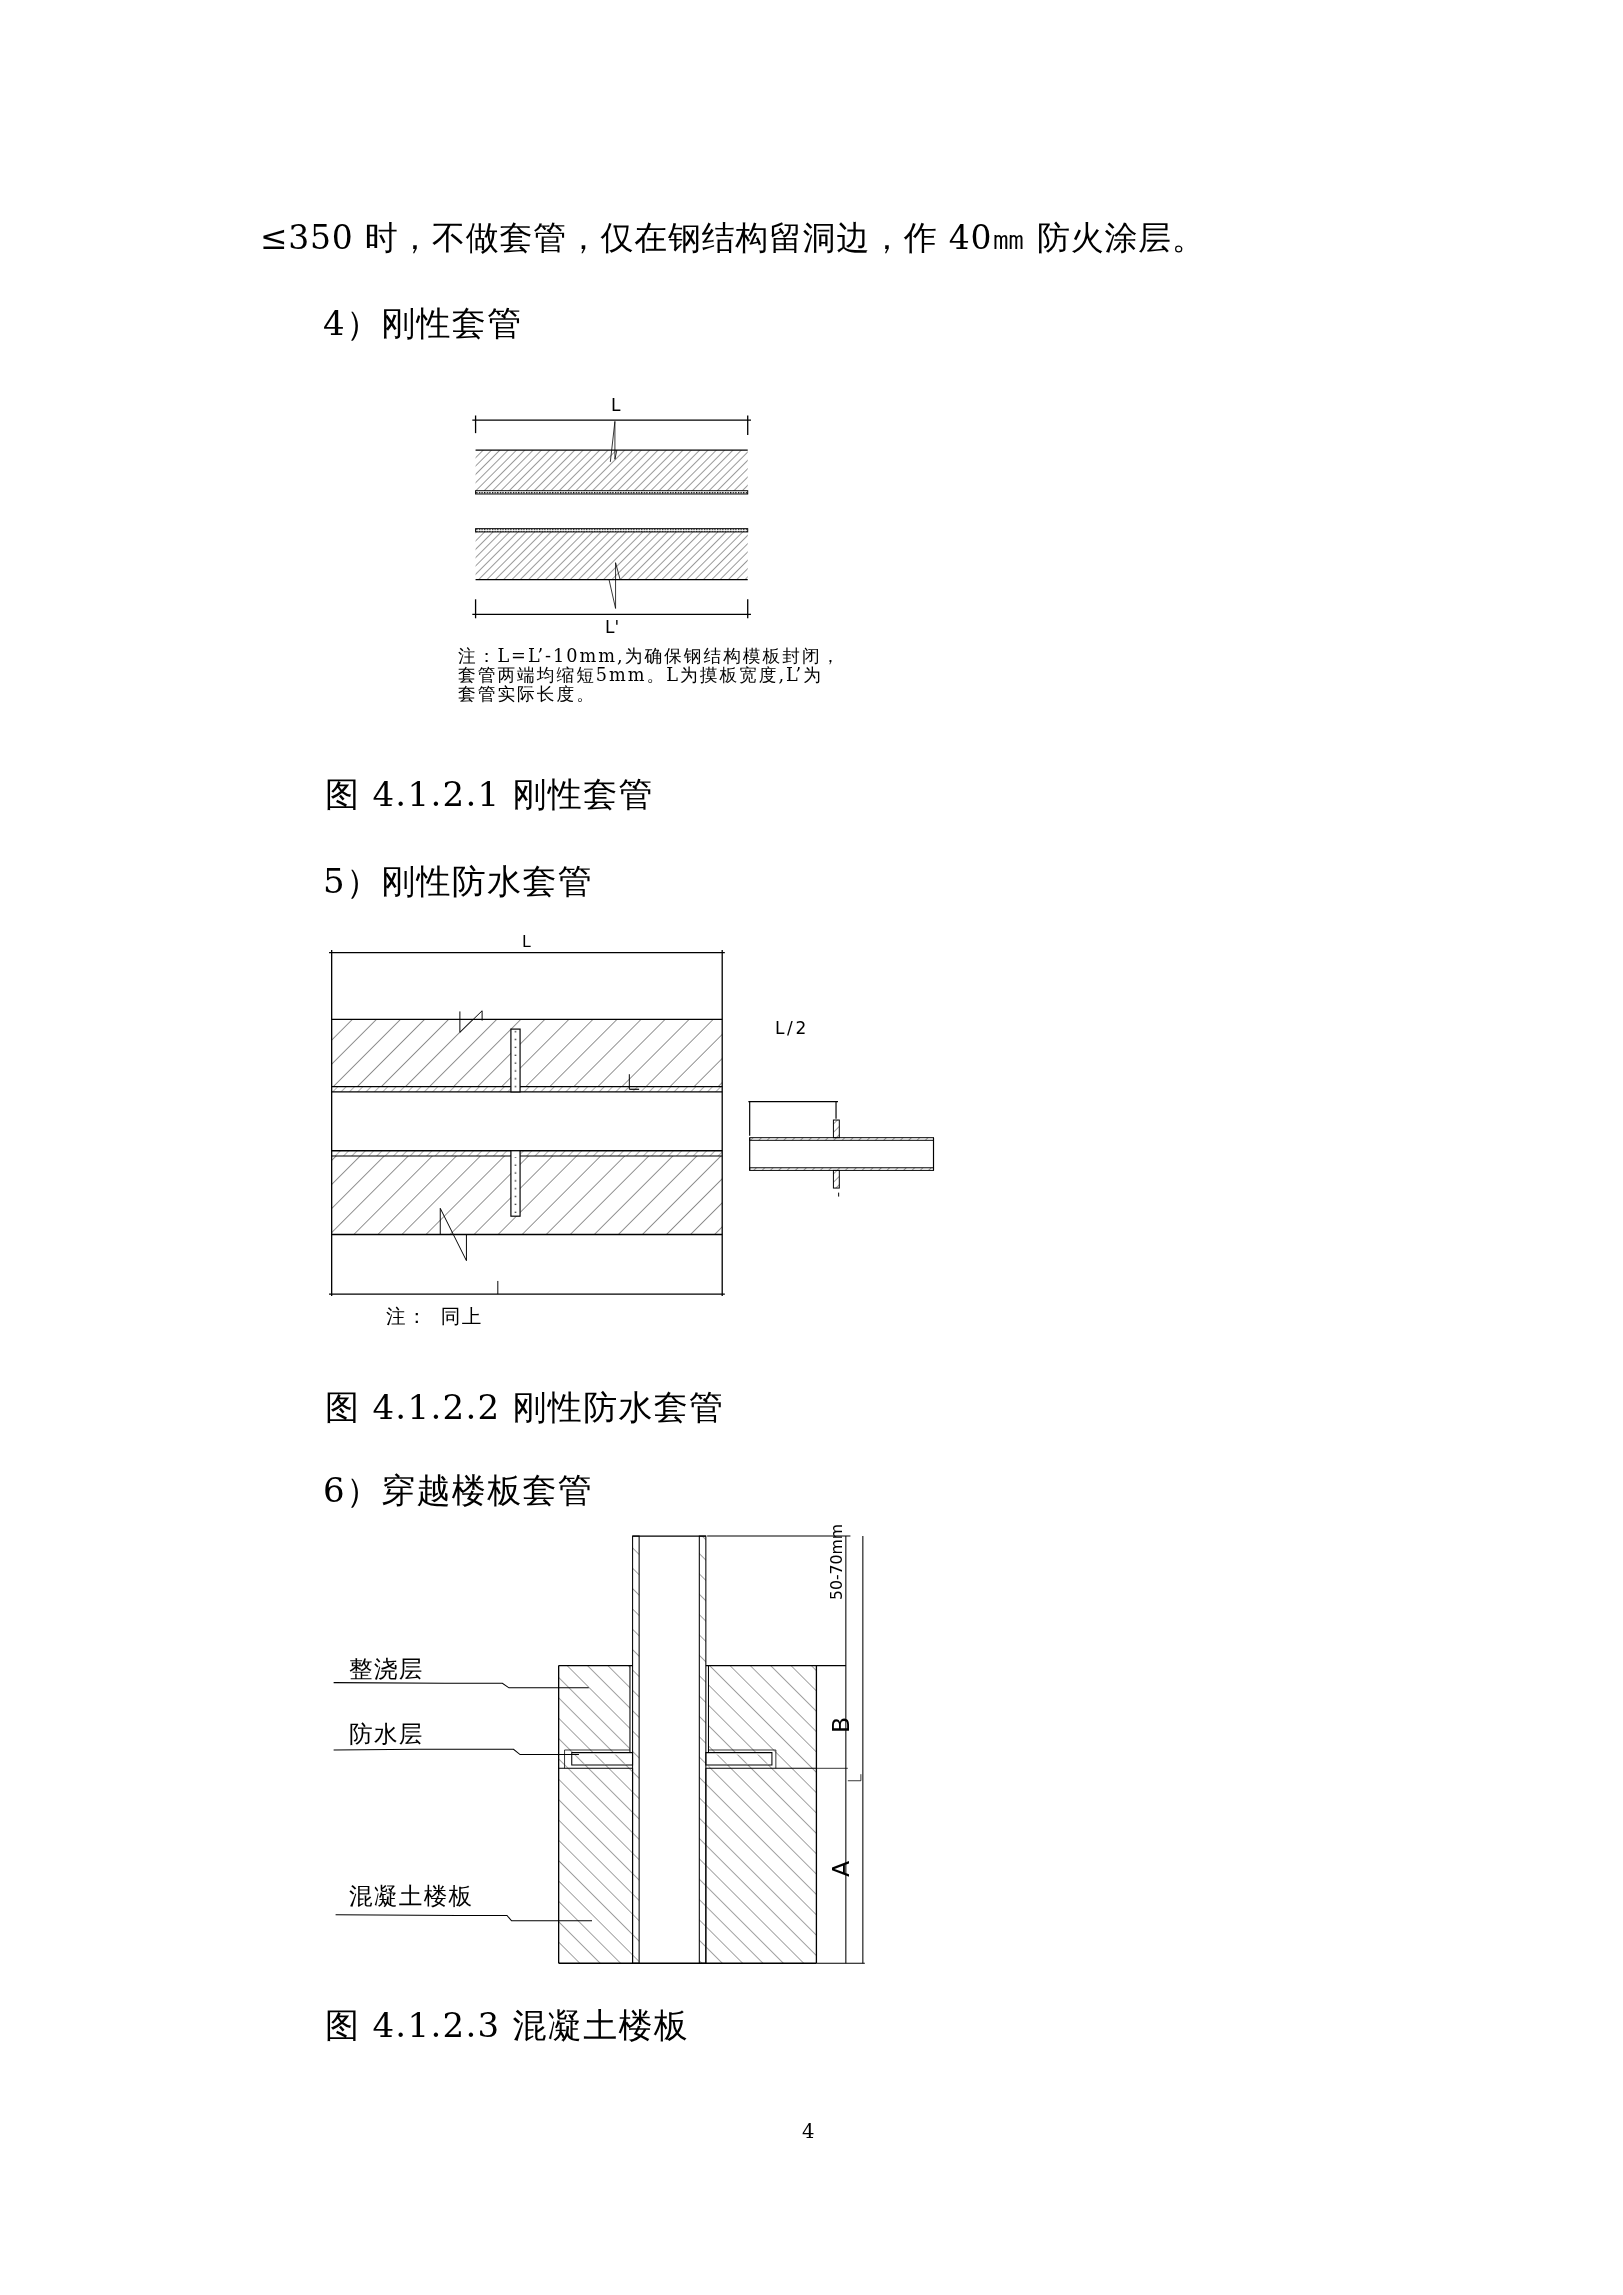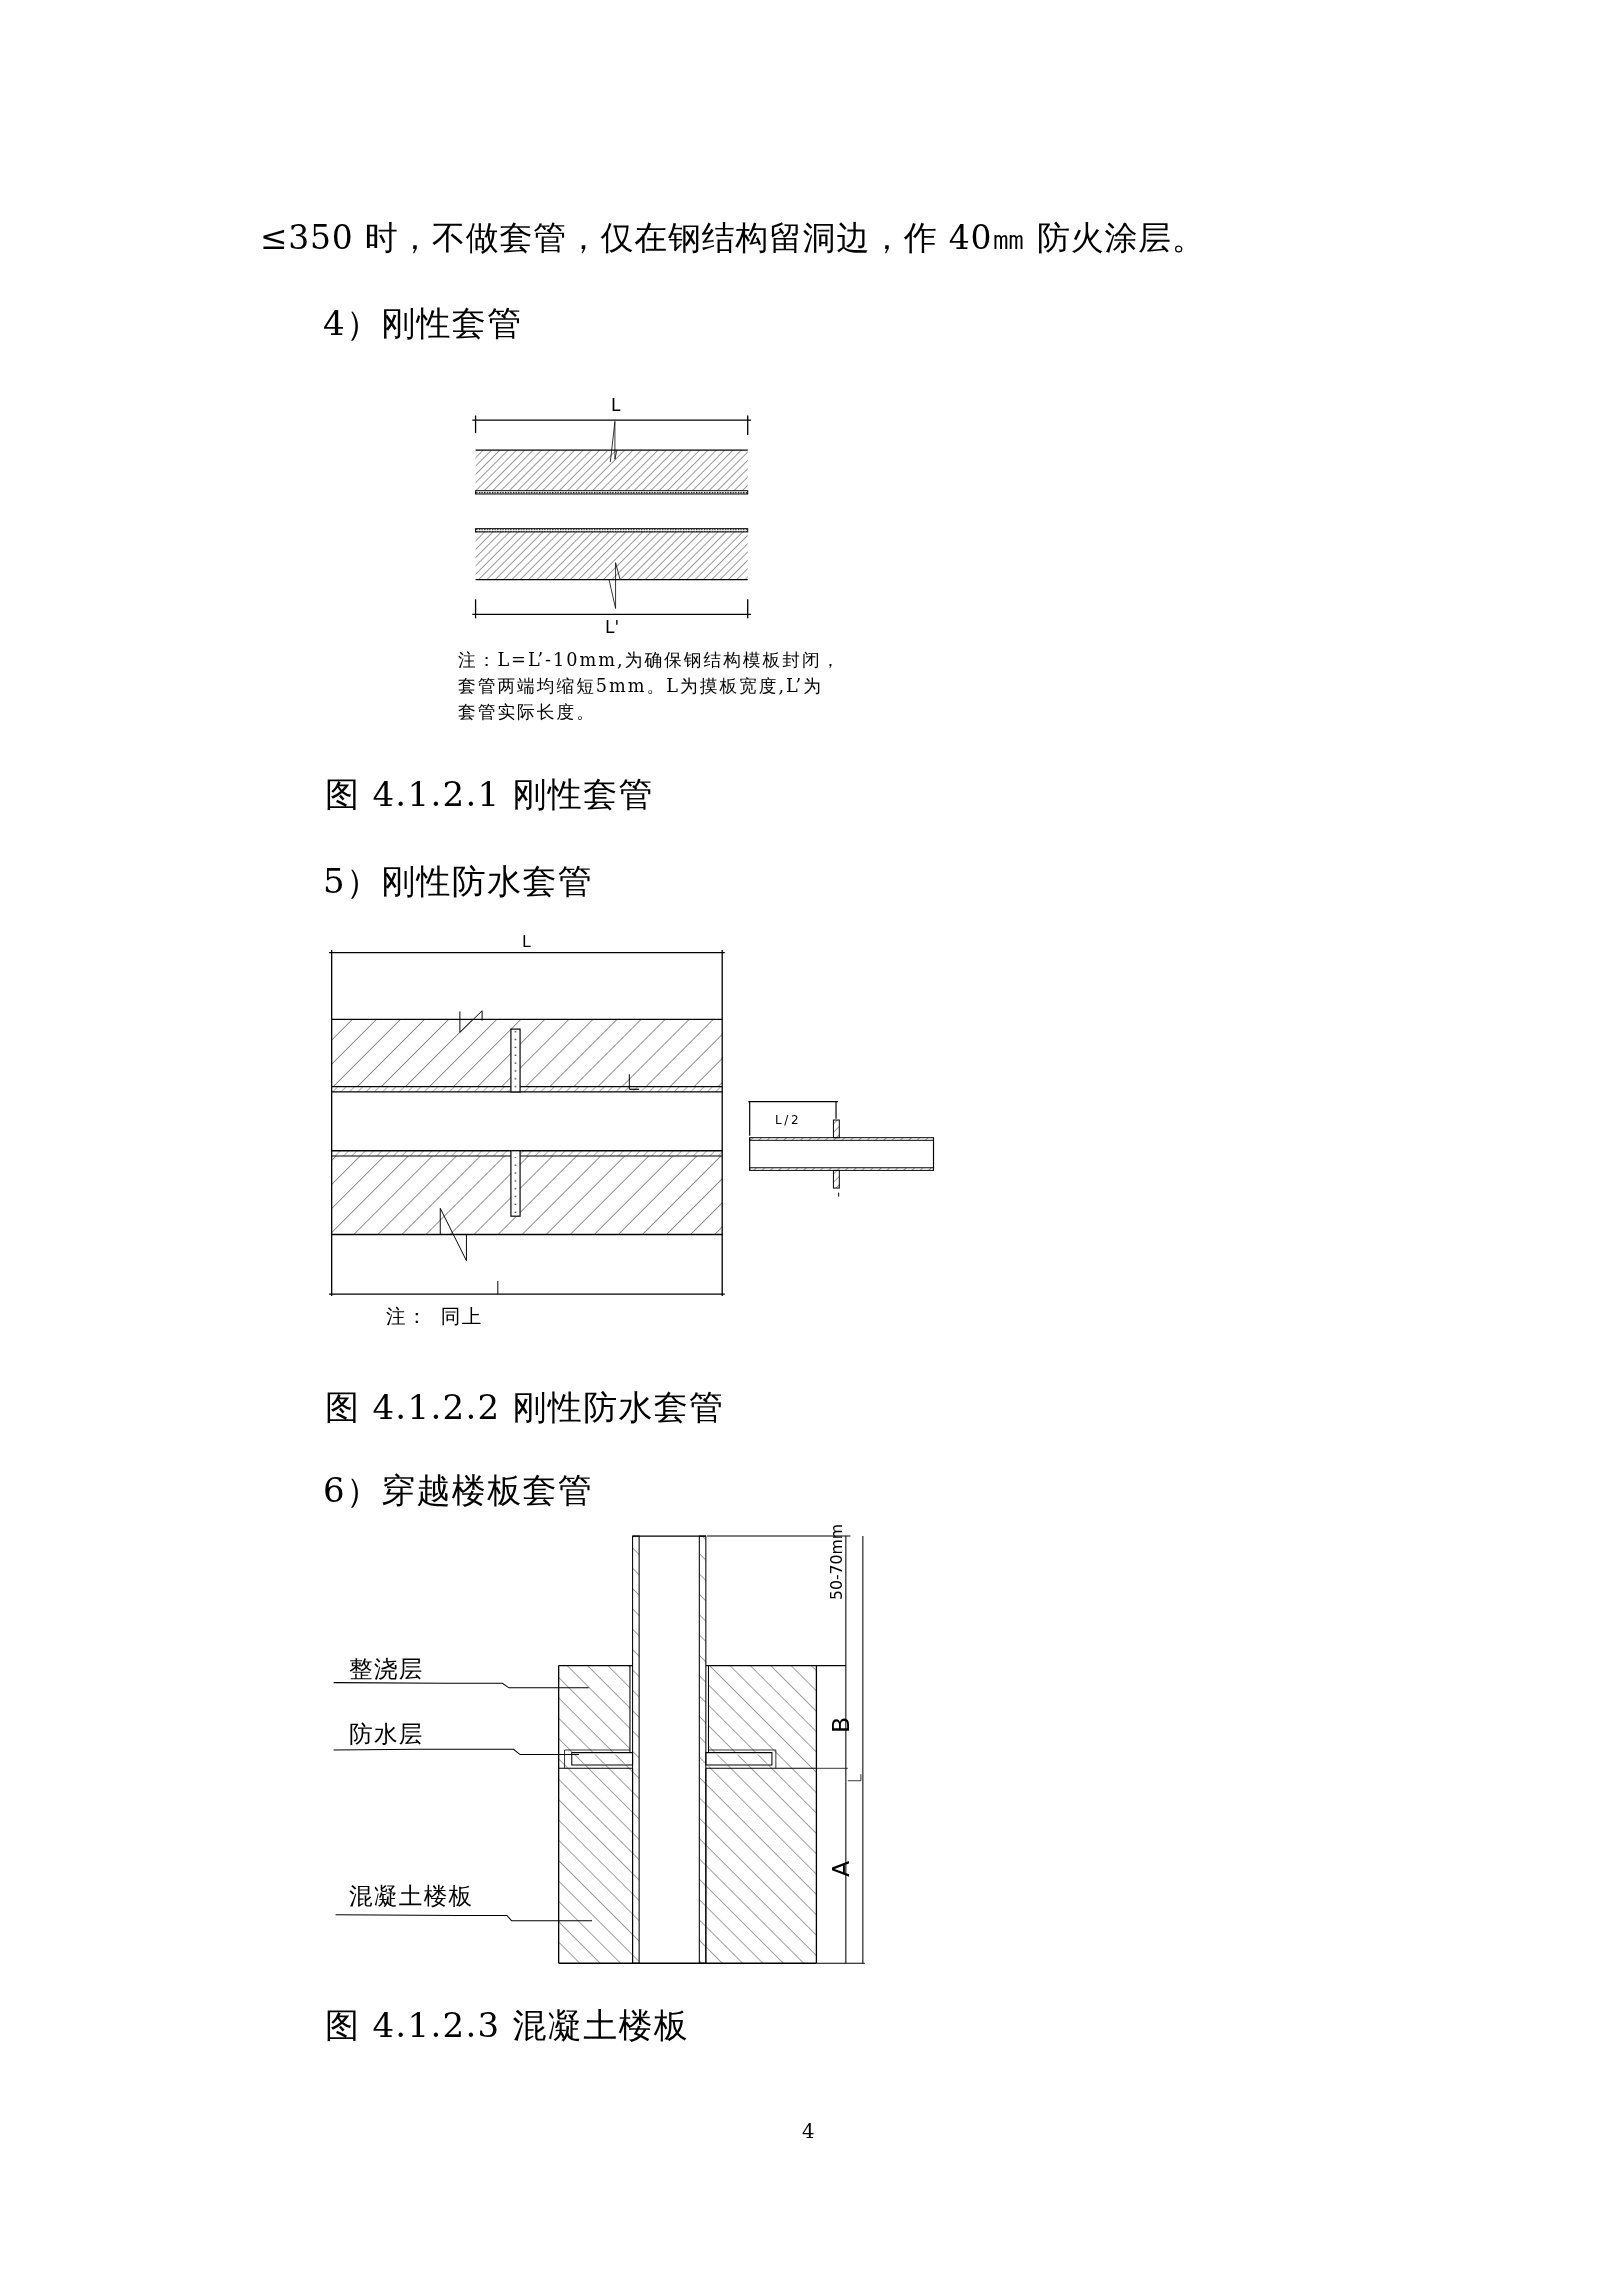--- a/index.html
+++ b/index.html
@@ -2,21 +2,21 @@
 <html style="font-size:10.5px"><head>
 <meta charset="utf-8">
 <style>
   html, body { margin: 0; padding: 0; background: #ffffff; }
   body { width: 1623px; height: 2295px; position: relative; overflow: hidden;
          font-family: "DejaVu Serif", "Liberation Serif", serif; color: #000; }
   .txt { position: absolute; white-space: nowrap; line-height: 1; }
   .body-line { font-size: 33px; letter-spacing: 0.7px; }
   .heading { font-size: 34px; letter-spacing: 1.3px; }
   .caption { font-size: 34px; letter-spacing: 1.3px; }
-  .note { font-size: 17.7px; letter-spacing: 2px; line-height: 26px; white-space: pre; }
+  .note { font-size: 17.7px; letter-spacing: 2px; line-height: 19px; white-space: pre; }
   .note2 { font-size: 19.6px; letter-spacing: 1.3px; }
   .label { font-size: 23.6px; letter-spacing: 1.3px; }
   .page-no { font-size: 19.6px; }
   svg { position: absolute; left: 0; top: 0; }
   .dim-txt { font-family: "DejaVu Sans", "Liberation Sans", sans-serif; }
 </style>
 </head>
 <body>
 
 <div class="txt body-line" style="left:260px; top:221px;">≤350 时，不做套管，仅在钢结构留洞边，作 40㎜ 防火涂层。</div>
@@ -163,21 +163,21 @@
 
 <div class="txt dim-txt" style="left:611px; top:397px; font-size:17px;">L</div>
 <div class="txt dim-txt" style="left:605px; top:619px; font-size:17px;">L'</div>
 <div class="txt note" style="left:458px; top:647px;"><span>注：L=L’-10mm,为确保钢结构模板封闭，</span>
 <span>套管两端均缩短5mm。L为摸板宽度,L’为</span>
 <span>套管实际长度。</span></div>
 <div class="txt caption" style="left:325px; top:777px;">图 4.1.2.1  刚性套管</div>
 
 <div class="txt heading" style="left:323px; top:864px;">5）刚性防水套管</div>
 <div class="txt dim-txt" style="left:522px; top:934px; font-size:15.7px;">L</div>
-<div class="txt dim-txt" style="left:775px; top:1114px; font-size:12px; letter-spacing:2.6px;">L/2</div>
+<div class="txt dim-txt" style="left:775px; top:1020px; font-size:17px; letter-spacing:2.6px;">L/2</div>
 <div class="txt note2" style="left:386px; top:1309px;font-family:Liberation Mono, monospace;">注：  同上</div>
 <div class="txt caption" style="left:325px; top:1370px;margin-top:20px;">图 4.1.2.2  刚性防水套管</div>
 
 <div class="txt heading" style="left:323px; top:1457px;margin-top:16px;">6）穿越楼板套管</div>
 <div class="txt label" style="left:349px; top:1658px;">整浇层</div>
 <div class="txt label" style="left:349px; top:1723px;">防水层</div>
 <div class="txt label" style="left:349px; top:1885px;">混凝土楼板</div>
 <div class="txt dim-txt" style="left:829px; top:1600px; font-size:15.7px; transform:rotate(-90deg); transform-origin:0 0;">50-70mm</div>
 <div class="txt dim-txt" style="left:830px; top:1733px; font-size:23.6px; transform:rotate(-90deg); transform-origin:0 0;">B</div>
 <div class="txt dim-txt" style="left:830px; top:1877px; font-size:23.6px; transform:rotate(-90deg); transform-origin:0 0;">A</div>

